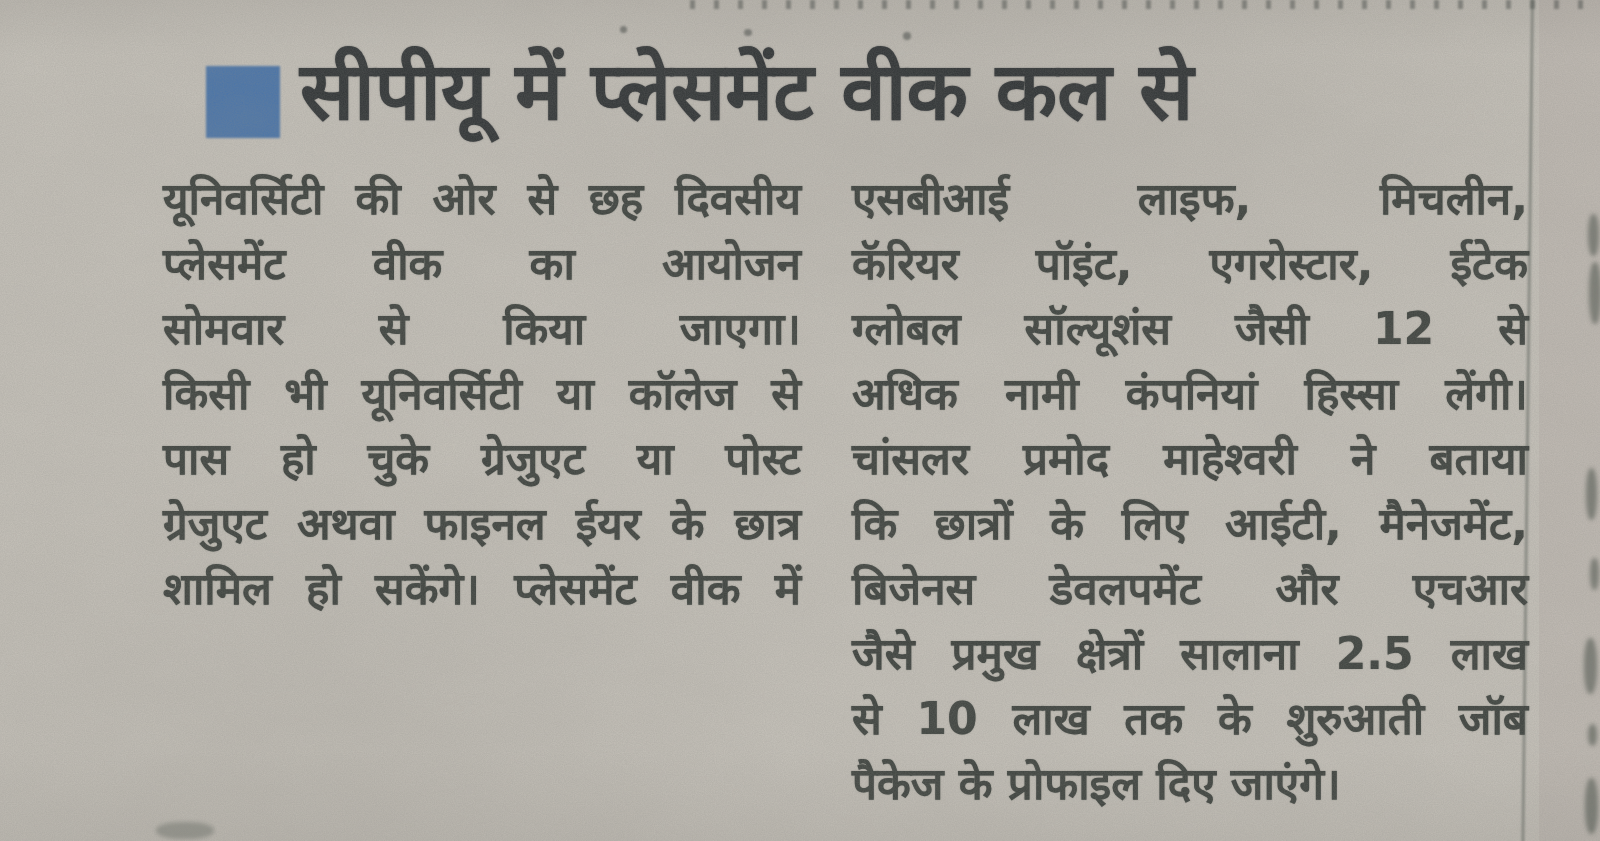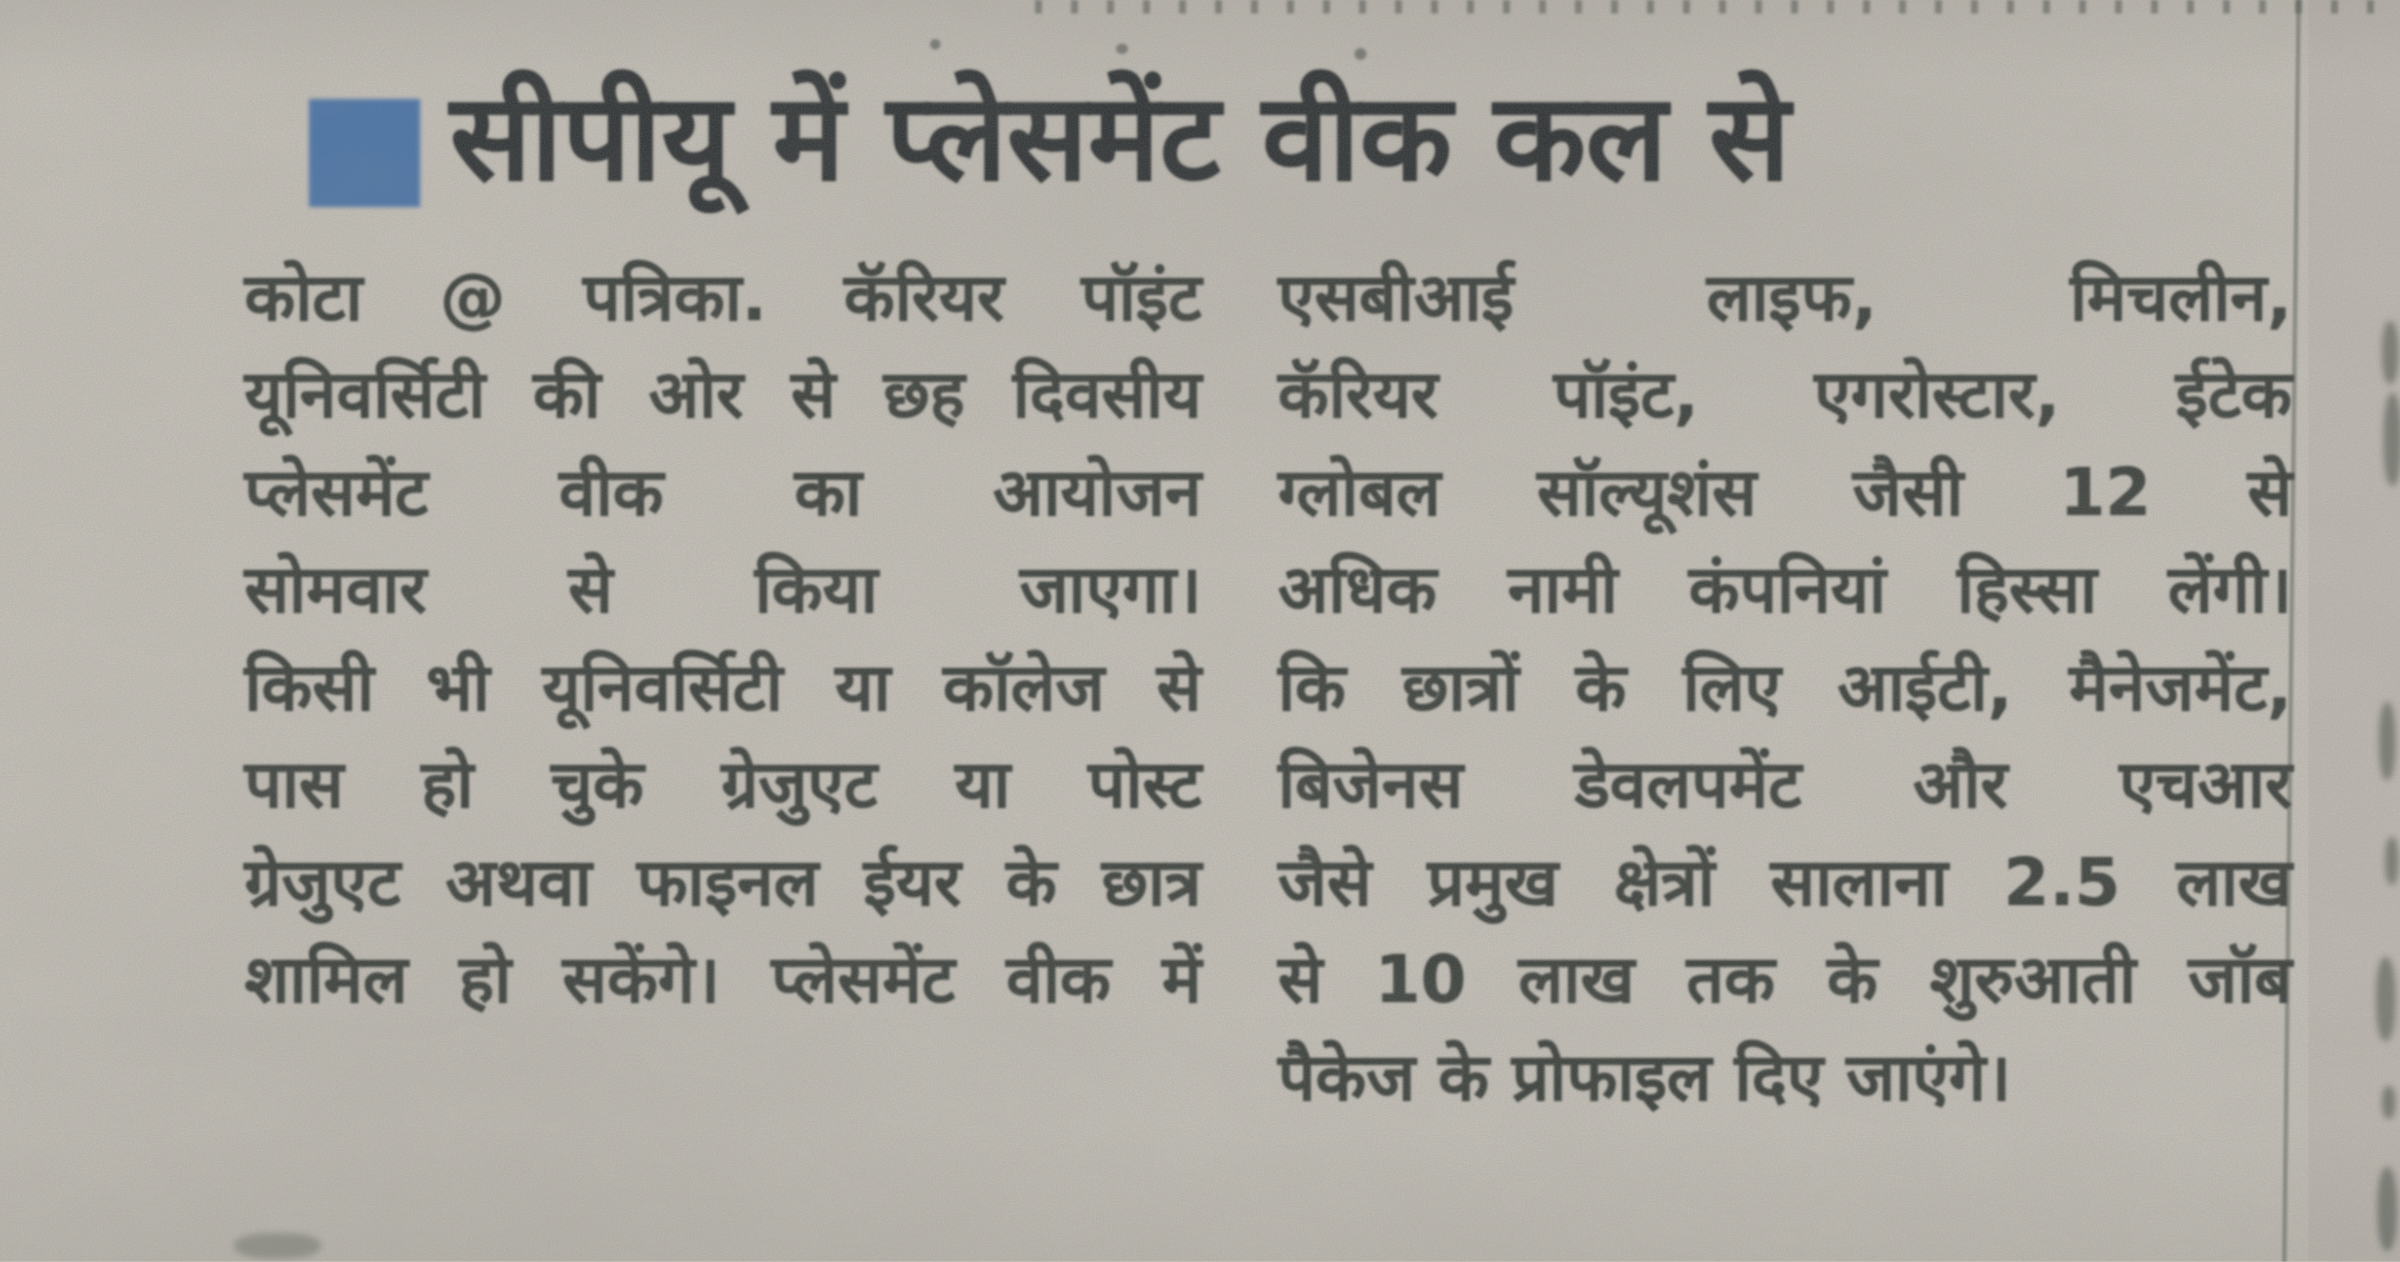--- a/index.html
+++ b/index.html
@@ -147,35 +147,35 @@
 <div class="top-dot" style="left:620px;top:26px;width:7px;height:7px;"></div>
 <div class="top-dot" style="left:744px;top:29px;width:8px;height:7px;"></div>
 <div class="top-dot" style="left:903px;top:32px;width:8px;height:8px;"></div>
 
 <div class="headline-row">
   <div class="headline-bullet"></div>
   <div class="headline-text">सीपीयू में प्लेसमेंट वीक कल से</div>
 </div>
 
 <div class="article col-left">
-  <div class="line">कोटा @ पत्रिका. कॅरियर पॉइंट</div>
   <div class="line">यूनिवर्सिटी की ओर से छह दिवसीय</div>
   <div class="line">प्लेसमेंट वीक का आयोजन</div>
   <div class="line">सोमवार से किया जाएगा।</div>
   <div class="line">किसी भी यूनिवर्सिटी या कॉलेज से</div>
   <div class="line">पास हो चुके ग्रेजुएट या पोस्ट</div>
   <div class="line">ग्रेजुएट अथवा फाइनल ईयर के छात्र</div>
   <div class="line">शामिल हो सकेंगे। प्लेसमेंट वीक में</div>
 </div>
 
 <div class="article col-right">
   <div class="line">एसबीआई लाइफ, मिचलीन,</div>
   <div class="line">कॅरियर पॉइंट, एगरोस्टार, ईटेक</div>
   <div class="line">ग्लोबल सॉल्यूशंस जैसी 12 से</div>
   <div class="line">अधिक नामी कंपनियां हिस्सा लेंगी।</div>
+  <div class="line">चांसलर प्रमोद माहेश्वरी ने बताया</div>
   <div class="line">कि छात्रों के लिए आईटी, मैनेजमेंट,</div>
   <div class="line">बिजेनस डेवलपमेंट और एचआर</div>
   <div class="line">जैसे प्रमुख क्षेत्रों सालाना 2.5 लाख</div>
   <div class="line">से 10 लाख तक के शुरुआती जॉब</div>
   <div class="line flush-left">पैकेज के प्रोफाइल दिए जाएंगे।</div>
 </div>
 
 <div class="divider"></div>
 
 <div class="smudge" style="left:1588px;top:214px;width:11px;height:42px;"></div>

